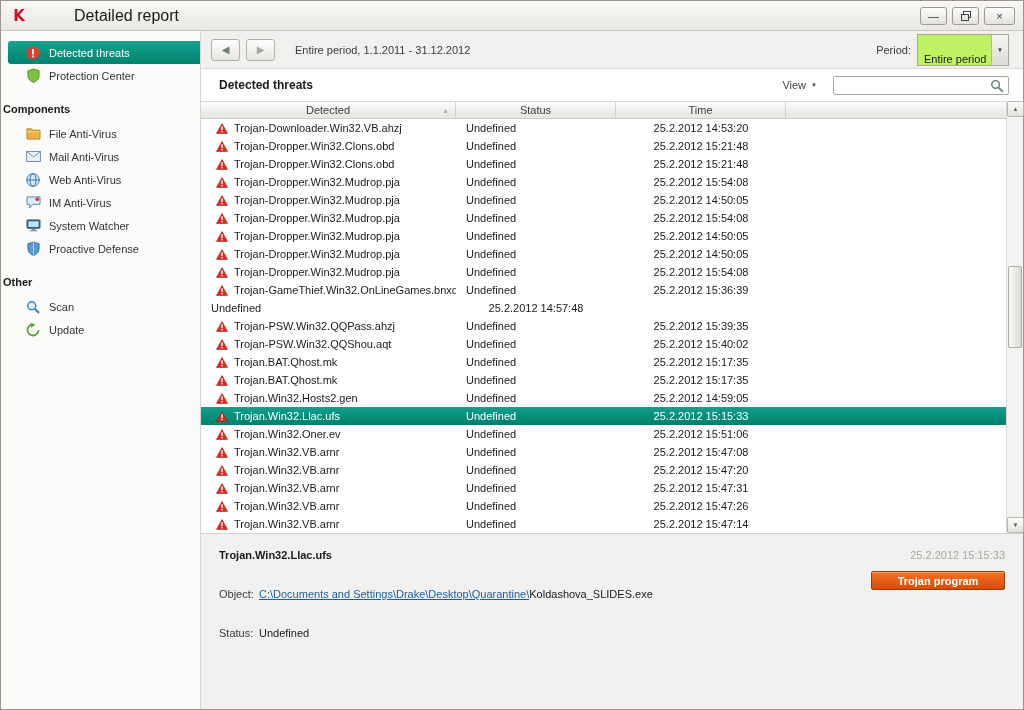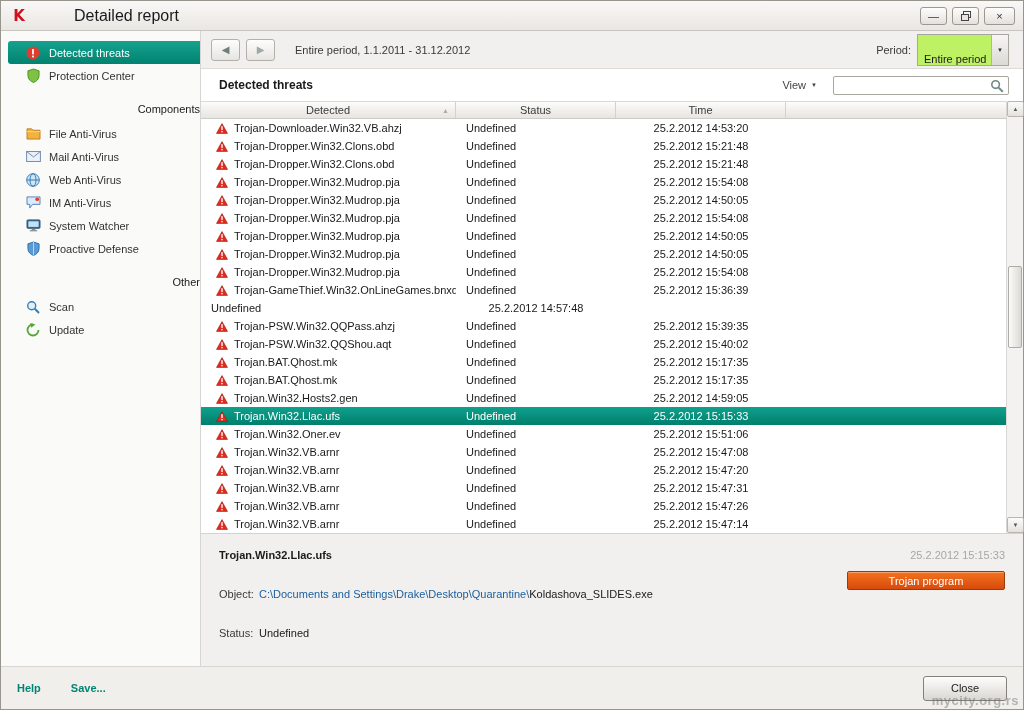--- a/index.html
+++ b/index.html
@@ -21,21 +21,21 @@
   .win-btn.close { width:31px; }
 
   
   .main { flex:1; display:flex; min-height:0; }
 
   
   .sidebar { width:200px; flex:0 0 200px; background:#fafaf8; border-right:1px solid #d7d5d1; padding-top:10px; }
   .nav-item { height:23px; display:flex; align-items:center; gap:8px; padding-left:24px; color:#333; cursor:default; white-space:nowrap; }
   .nav-item .ic { width:16px; height:16px; display:flex; align-items:center; justify-content:center; flex:0 0 16px; }
   .nav-item.selected { background:linear-gradient(#16a28f,#008370); color:#fff; margin-left:7px; padding-left:17px; border-radius:3px 0 0 3px; }
-  .section-header { font-weight:normal; color:#1b1b1b; padding:16px 0 7px 14px;text-align:right; }
+  .section-header { font-weight:bold; color:#1b1b1b; padding:16px 0 7px 2px; }
 
   
   .content { flex:1; display:flex; flex-direction:column; min-width:0; background:#fff; }
 
   .navstrip { height:38px; flex:0 0 38px; background:#f1f0ee; border-bottom:1px solid #dddbd7;
               display:flex; align-items:center; padding:0 14px 0 10px; }
   .nav-btn { width:29px; height:22px; border:1px solid #b3b0aa; border-radius:3px;
              background:linear-gradient(#fdfdfc,#e7e5e1); display:flex; align-items:center; justify-content:center;
              font-size:10px; color:#6f7f7b; margin-right:6px; cursor:default; }
   .nav-btn.fwd { color:#9fa8a4; }
@@ -82,24 +82,24 @@
   .vs-thumb { position:absolute; left:1px; right:1px; top:165px; height:82px;
               background:linear-gradient(90deg,#fbfbfa,#dbd9d4); border:1px solid #aeaba5; border-radius:2px; cursor:default; }
 
   
   .details { flex:1; border-top:1px solid #d5d3cf; background:#f1f0ee; padding:15px 18px 0 18px; position:relative; }
   .d-head { display:flex; align-items:baseline; }
   .d-name { font-weight:bold; }
   .d-time { margin-left:auto; color:#a9a7a3; }
   .d-row { margin-top:27px; display:flex; }
   .d-label { width:40px; color:#3a3a3a; flex:0 0 40px; }
-  .link { color:#1b5e9e; cursor:pointer; }
-  .badge { position:absolute; right:18px; top:37px; width:158px; height:19px;
+  .link { color:#1b5e9e; text-decoration:underline; cursor:pointer; }
+  .badge { position:absolute; right:18px; top:37px; width:134px; height:19px;
            background:linear-gradient(#f4731f,#d84a0c); border:1px solid #993c08; border-radius:2px;
-           color:#fff; font-weight:normal; display:flex; align-items:center; justify-content:center;
+           color:#fff; font-weight:bold; display:flex; align-items:center; justify-content:center;
            box-shadow:inset 0 1px 0 rgba(255,255,255,.35); cursor:default; }
 
   
   .bottombar { height:43px; flex:0 0 43px; border-top:1px solid #d8d6d2; background:#f0efec;
                display:flex; align-items:center; padding:0 16px; position:relative; }
   .link-btn { color:#008572; font-weight:bold; margin-right:30px; cursor:pointer; }
   .close-btn { margin-left:auto; width:84px; height:25px; border:1px solid #84817b; border-radius:3px;
                background:linear-gradient(#fdfdfc,#d9d7d2); display:flex; align-items:center; justify-content:center;
                color:#222; cursor:default; }
   .watermark { position:absolute; right:4px; bottom:1px; font-size:13px; font-weight:bold;
@@ -647,20 +647,14 @@
         <div class="d-row">
           <span class="d-label">Status:</span>
           <span>Undefined</span>
         </div>
         <div class="badge">Trojan program</div>
       </div>
 
     </section>
   </div>
 
-  <div class="bottombar">
-    <span class="link-btn">Help</span>
-    <span class="link-btn">Save...</span>
-    <div class="close-btn">Close</div>
-    <span class="watermark">mycity.org.rs</span>
-  </div>
 
 </div>
 
 </body></html>

